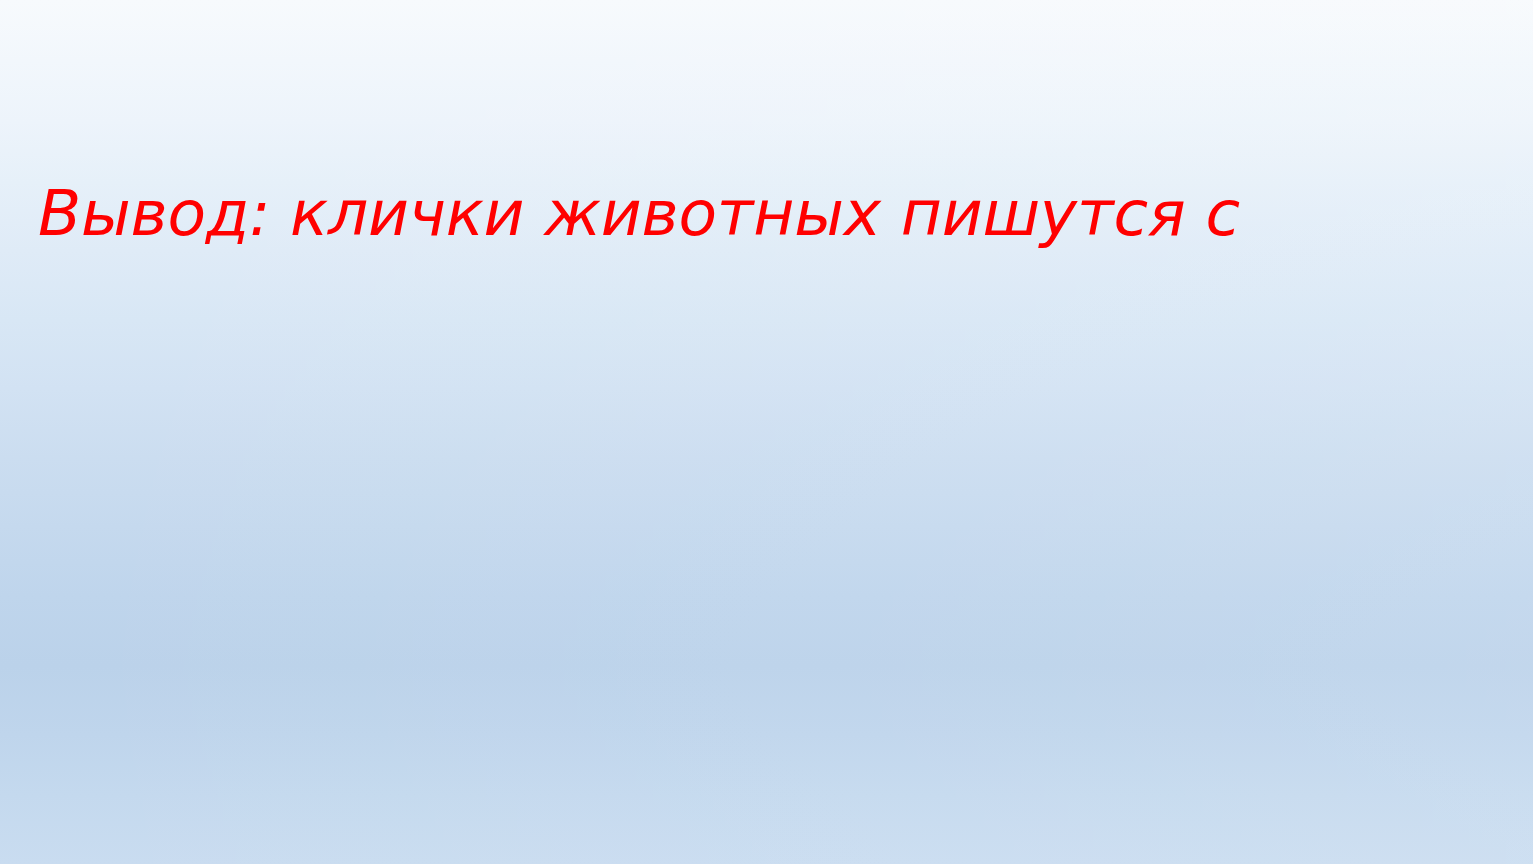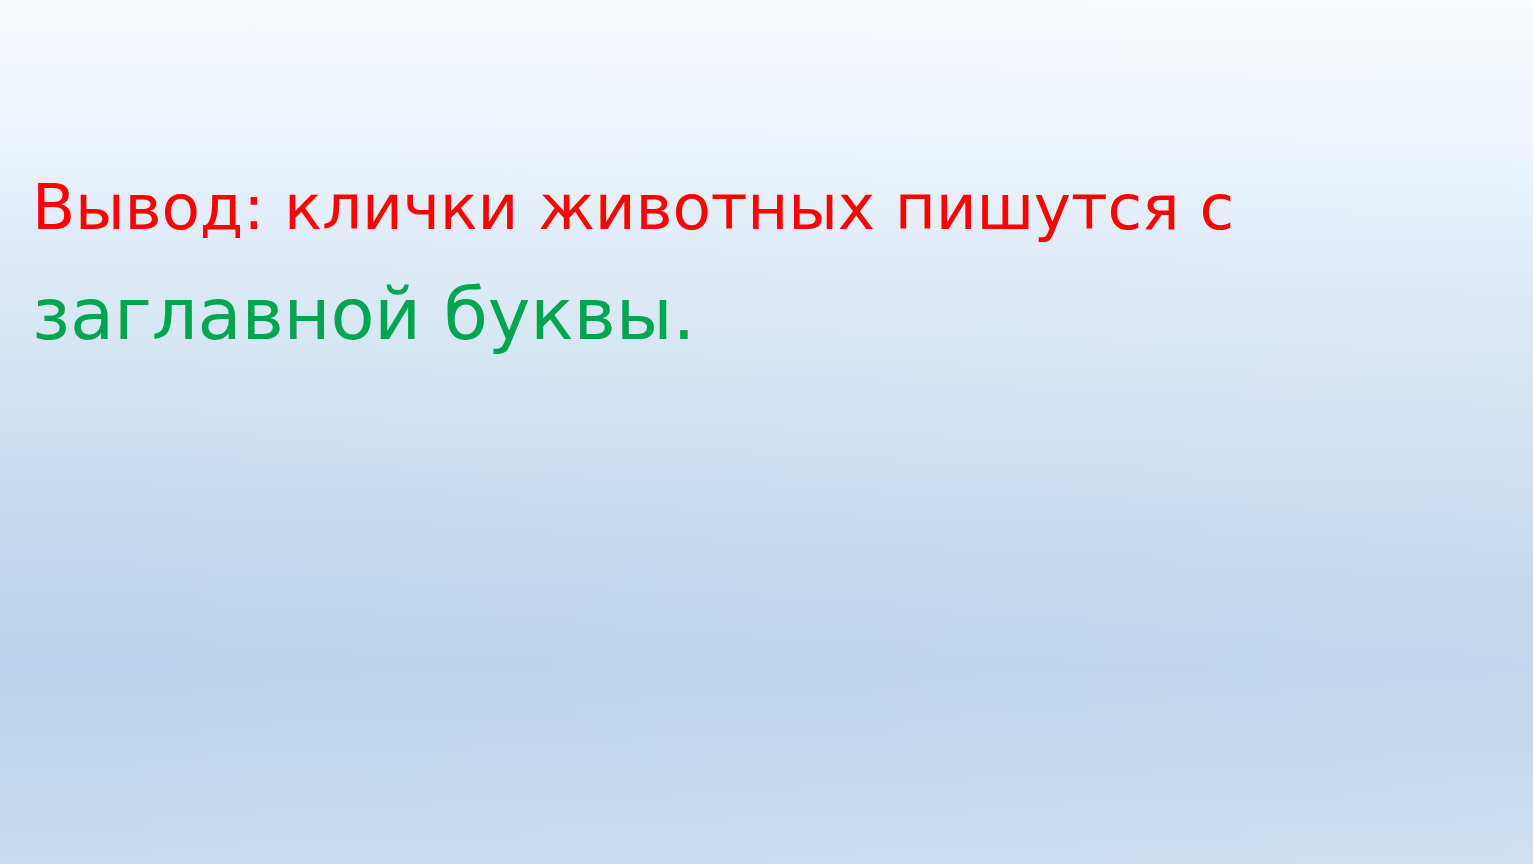--- a/index.html
+++ b/index.html
@@ -62,25 +62,26 @@
   
   .text-block {
     position: absolute;
     left: 24px;
     top: 152px;
     right: 60px;
     z-index: 2;
   }
 
   .line {
-    margin: 8px;
+    margin: 14px;
     padding: 0;
     font-weight: 400;
     white-space: nowrap;
     letter-spacing: -0.2px;
+    font-style: italic;
   }
 
   .line-1 {
     font-size: 63px;
     line-height: 96px;
     color: #ff0000;
   }
 
   .line-2 {
     font-size: 72px;
@@ -90,17 +91,16 @@
 </style>
 </head>
 <body>
 
 <div class="slide">
 
   <div class="text-block">
 
     <p class="line line-1">Вывод: клички животных пишутся с</p>
 
-    <p class="line line-2">заглавной буквы.</p>
 
   </div>
 
 </div>
 
 </body></html>

